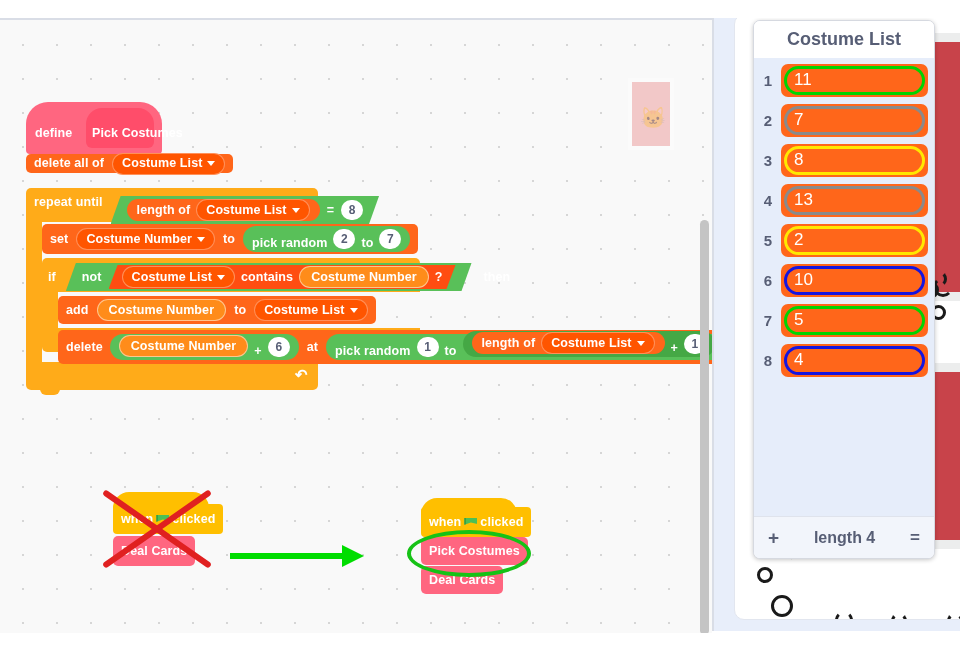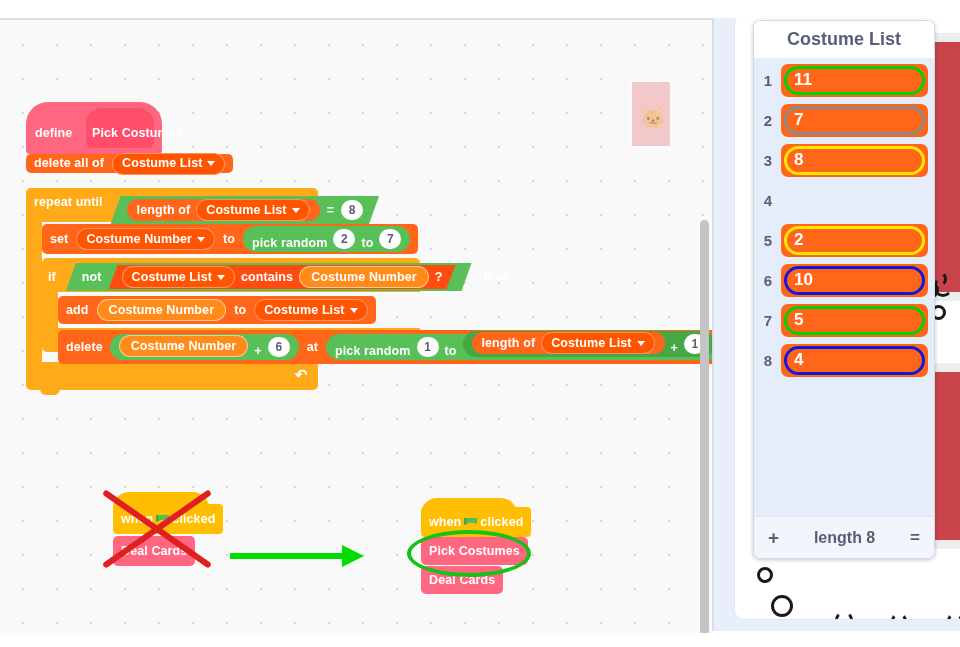--- a/index.html
+++ b/index.html
@@ -141,21 +141,21 @@
   }
   .lm-body{
     position:absolute;left:0;top:37px;right:0;bottom:42px;
     background:#E6EDFA;padding:4px 6px 0 6px;box-sizing:border-box;overflow:hidden;
   }
   .lm-row{display:flex;align-items:center;height:36px;margin-bottom:4px;}
   .lm-idx{width:16px;text-align:center;color:#575E75;font-size:15px;font-weight:bold;margin-right:5px;}
   .lm-cell{
     flex:1;height:33px;background:#FF661A;border-radius:7px;
     display:flex;align-items:center;padding-left:9px;box-sizing:border-box;
-    color:#fff;font-size:17px;font-weight:bold;position:relative;
+    color:#fff;font-size:17px;font-weight:normal;position:relative;
   }
   .lm-cell .halo{
     position:absolute;left:3px;top:2px;right:3px;bottom:2px;
     border-radius:15px;border:3px solid transparent;box-sizing:border-box;
     pointer-events:none;
   }
   .lm-cell span{position:relative;z-index:2;padding-left:4px;}
   .lm-footer{
     position:absolute;left:0;right:0;bottom:0;height:42px;
     background:#F2F5FB;border-top:1px solid #dfe3ec;
@@ -410,20 +410,24 @@
             </div>
             <div class="lm-row">
               <div class="lm-idx">3</div>
               <div class="lm-cell">
                 <div class="halo" style="border-color: rgb(255, 232, 0);"></div>
                 <span>8</span>
               </div>
             </div>
             <div class="lm-row">
               <div class="lm-idx">4</div>
+              <div class="lm-cell">
+                <div class="halo" style="border-color: rgb(138, 138, 138);"></div>
+                <span>13</span>
+              </div>
             </div>
             <div class="lm-row">
               <div class="lm-idx">5</div>
               <div class="lm-cell">
                 <div class="halo" style="border-color: rgb(255, 232, 0);"></div>
                 <span>2</span>
               </div>
             </div>
             <div class="lm-row">
               <div class="lm-idx">6</div>
@@ -442,19 +446,19 @@
             <div class="lm-row">
               <div class="lm-idx">8</div>
               <div class="lm-cell">
                 <div class="halo" style="border-color: rgb(20, 20, 224);"></div>
                 <span>4</span>
               </div>
             </div>
           </div>
         <div class="lm-footer">
           <span class="plus">+</span>
-          <span>length 8</span>
+          <span>length 4</span>
           <span class="eq">=</span>
         </div>
       </div>
     </div>
   </div>
 </div>
 
 </body></html>

